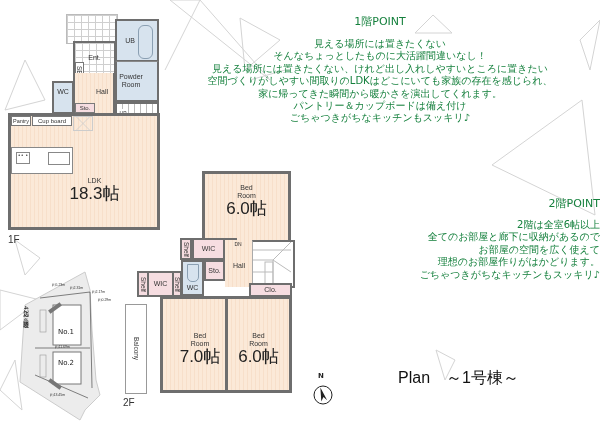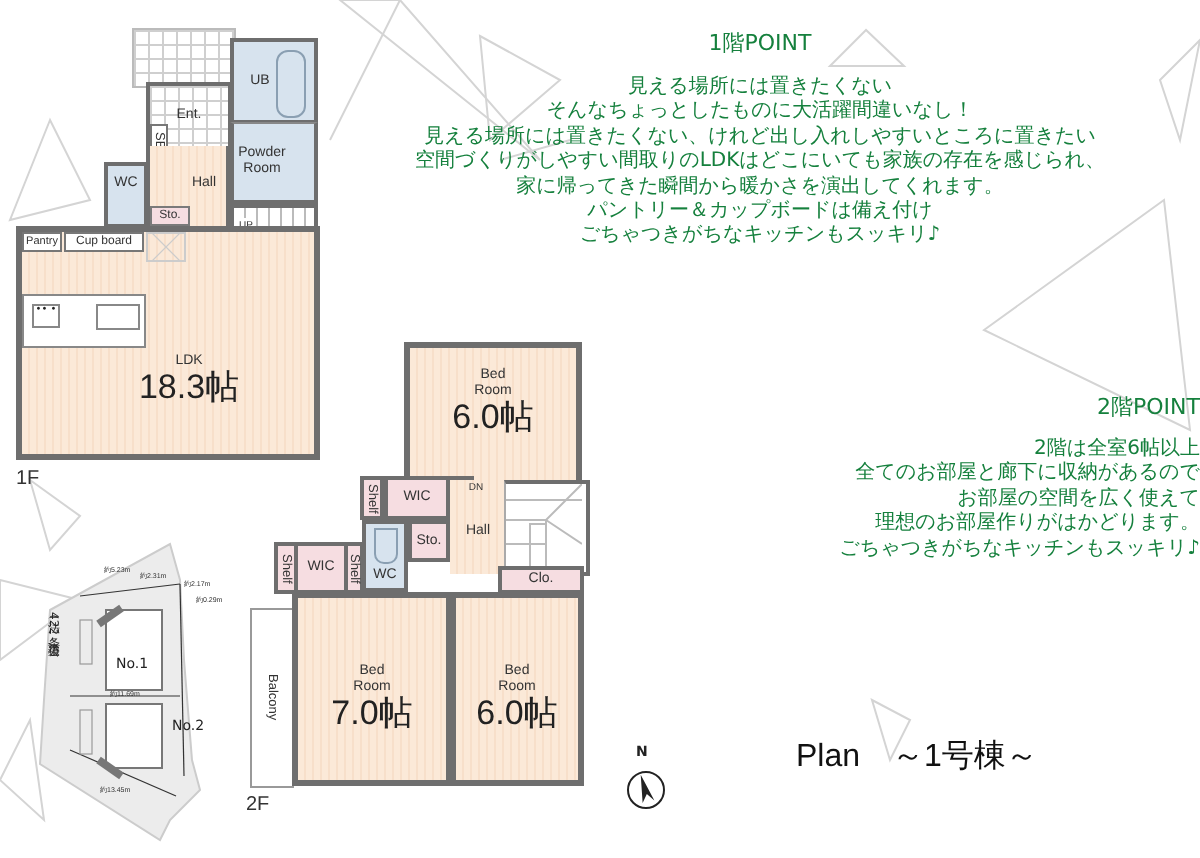--- a/index.html
+++ b/index.html
@@ -158,21 +158,21 @@
   </div>
 
   <div class="room pink" style="left:249px;top:283px;width:43px;height:14px;border:2px solid #6e6e6e;">
     <span class="lbl">Clo.</span>
   </div>
 
   <div class="room" style="left:125px;top:304px;width:22px;height:90px;background:#fff;border:1.5px solid #999;">
     <span class="vlbl">Balcony</span>
   </div>
 
-  <div class="room wood" style="left:146px;top:296px;width:80px;height:97px;border:3px solid #6e6e6e;">
+  <div class="room wood" style="left:160px;top:296px;width:80px;height:97px;border:3px solid #6e6e6e;">
     <span class="lbl" style="margin-top:8px;">Bed</span>
     <span class="lbl">Room</span>
     <span class="big">7.0帖</span>
   </div>
 
   <div class="room wood" style="left:225px;top:296px;width:67px;height:97px;border:3px solid #6e6e6e;">
     <span class="lbl" style="margin-top:8px;">Bed</span>
     <span class="lbl">Room</span>
     <span class="big">6.0帖</span>
   </div>
@@ -188,21 +188,21 @@
     <line x1="90" y1="22" x2="92" y2="118" stroke="#333" stroke-width="0.6"></line>
     <line x1="35" y1="78" x2="90" y2="78" stroke="#333" stroke-width="0.6"></line>
     <line x1="35" y1="105" x2="88" y2="128" stroke="#333" stroke-width="0.6"></line>
     <rect x="40" y="40" width="6" height="22" fill="none" stroke="#999" stroke-width="0.6"></rect>
     <rect x="40" y="85" width="6" height="22" fill="none" stroke="#999" stroke-width="0.6"></rect>
     <rect x="48" y="36" width="14" height="4" fill="#777" transform="rotate(-35 55 38)"></rect>
     <rect x="48" y="112" width="14" height="4" fill="#777" transform="rotate(35 55 114)"></rect>
   </svg>
   <span class="abs" style="left:22px;top:306px;width:8px;font-size:6px;line-height:7px;writing-mode:vertical-rl;color:#222;">（法42条2項公道）</span>
   <span class="abs" style="left:58px;top:328px;font-size:7px;color:#222;">No.1</span>
-  <span class="abs" style="left:58px;top:359px;font-size:7px;color:#222;margin-left:28px;">No.2</span>
+  <span class="abs" style="left:58px;top:359px;font-size:7px;color:#222;">No.2</span>
   <span class="site-txt" style="left:52px;top:283px;">約5.23m</span>
   <span class="site-txt" style="left:70px;top:286px;">約2.31m</span>
   <span class="site-txt" style="left:92px;top:290px;">約2.17m</span>
   <span class="site-txt" style="left:98px;top:298px;">約0.29m</span>
   <span class="site-txt" style="left:55px;top:345px;">約11.69m</span>
   <span class="site-txt" style="left:50px;top:393px;">約13.45m</span>
 </div>
 
 <div class="point" style="left:160px;top:15px;width:440px;">
   <div class="title">1階POINT</div>

